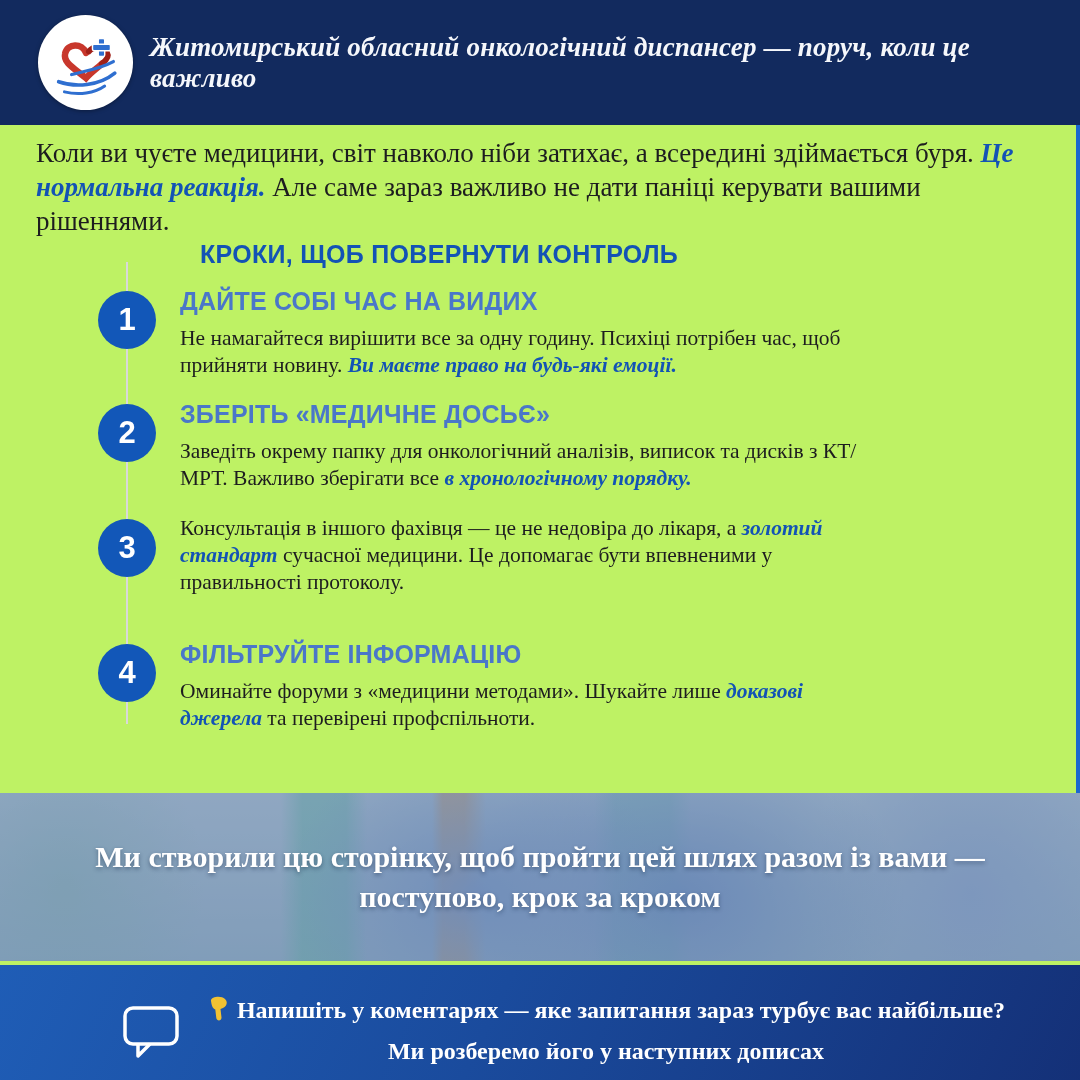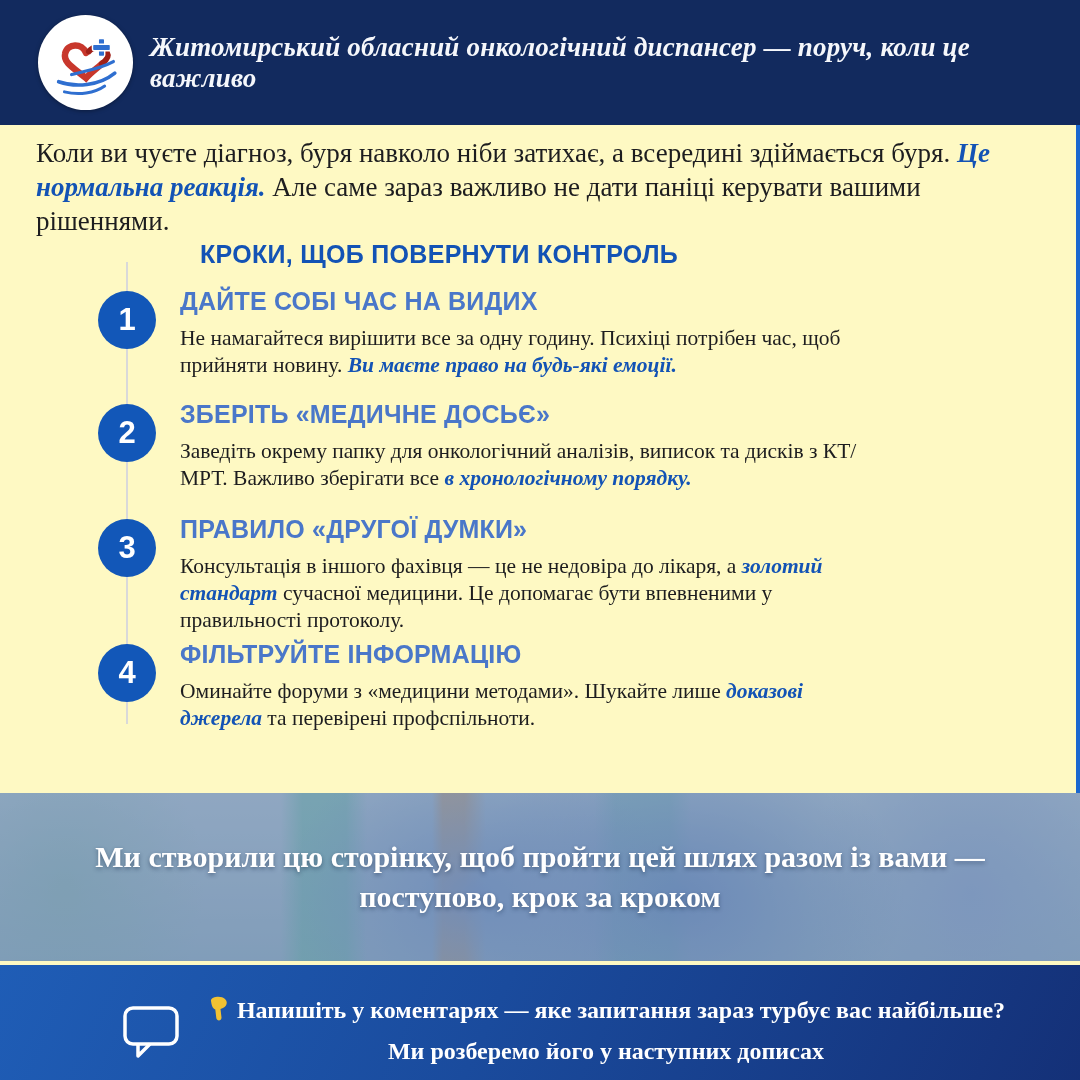--- a/index.html
+++ b/index.html
@@ -1,18 +1,18 @@
 <!DOCTYPE html>
 <html><head>
 <meta charset="utf-8">
 <style>
   html,body{margin:0;padding:0;background:#e8e8e8;}
   .canvas{
     position:relative;width:1080px;height:1080px;margin:0 auto;
-    background:#fef9c3;overflow:hidden;
+    background:#bef264;overflow:hidden;
     font-family:"Liberation Serif","DejaVu Serif",serif;
   }
   
   .header{
     position:absolute;left:0;top:0;width:1080px;height:125px;
     background:#122a5e;
   }
   .logo{
     position:absolute;left:38px;top:15px;width:95px;height:95px;border-radius:50%;
     background:#ffffff;display:flex;align-items:center;justify-content:center;
@@ -104,21 +104,21 @@
         <path d="M30 66 C45 62 70 58 88 48" fill="none" stroke="#2f6fd0" stroke-width="4.5" stroke-linecap="round"></path>
         <path d="M12 76 C35 84 68 82 90 64" fill="none" stroke="#2f6fd0" stroke-width="5" stroke-linecap="round"></path>
         <path d="M20 90 C40 95 62 92 76 82" fill="none" stroke="#2f6fd0" stroke-width="4" stroke-linecap="round"></path>
       </svg>
     </div>
     <div class="header-title">Житомирський обласний онкологічний диспансер — поруч, коли це важливо</div>
   </div>
 
   <div class="right-strip"></div>
 
-  <div class="intro"><span>Коли ви чуєте діагноз, буря навколо ніби затихає, а всередині здіймається буря. </span><span class="hl">Це нормальна реакція.</span><span> Але саме зараз важливо не дати паніці керувати вашими рішеннями.</span></div>
+  <div class="intro"><span>Коли ви чуєте медицини, світ навколо ніби затихає, а всередині здіймається буря. </span><span class="hl">Це нормальна реакція.</span><span> Але саме зараз важливо не дати паніці керувати вашими рішеннями.</span></div>
 
   <div class="timeline"></div>
   <h2 class="steps-title">КРОКИ, ЩОБ ПОВЕРНУТИ КОНТРОЛЬ</h2>
 
   <div class="step step-1">
     <div class="badge">
         <span>1</span>
       </div>
     <div class="step-content">
       <h3>ДАЙТЕ СОБІ ЧАС НА ВИДИХ</h3>
@@ -134,21 +134,20 @@
       <h3>ЗБЕРІТЬ «МЕДИЧНЕ ДОСЬЄ»</h3>
       <p><span>Заведіть окрему папку для онкологічний аналізів, виписок та дисків з КТ/МРТ. Важливо зберігати все </span><span class="hl">в хронологічному порядку.</span><span></span></p>
     </div>
   </div>
 
   <div class="step step-3">
     <div class="badge">
         <span>3</span>
       </div>
     <div class="step-content">
-      <h3>ПРАВИЛО «ДРУГОЇ ДУМКИ»</h3>
       <p><span>Консультація в іншого фахівця — це не недовіра до лікаря, а </span><span class="hl">золотий стандарт</span><span> сучасної медицини. Це допомагає бути впевненими у правильності протоколу.</span></p>
     </div>
   </div>
 
   <div class="step step-4">
     <div class="badge">
         <span>4</span>
       </div>
     <div class="step-content">
       <h3>ФІЛЬТРУЙТЕ ІНФОРМАЦІЮ</h3>

